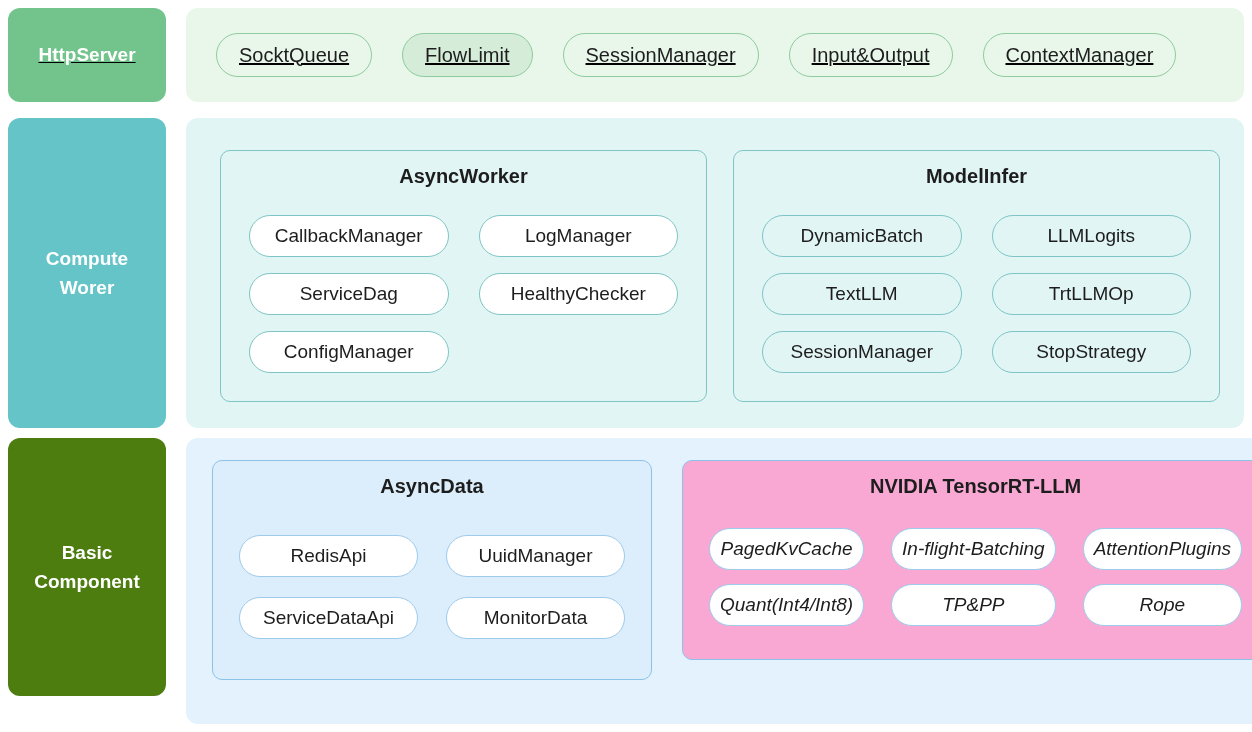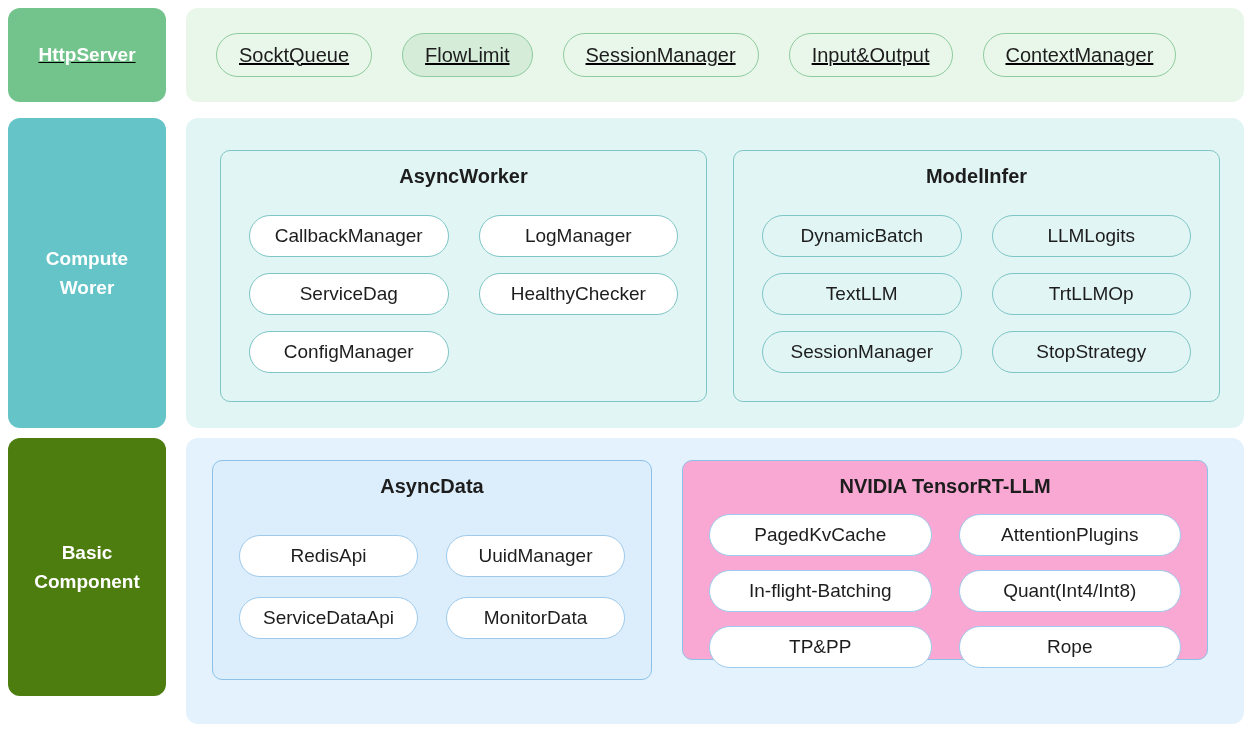--- a/index.html
+++ b/index.html
@@ -178,24 +178,25 @@
   }
   .grid-2x2 {
     display: grid;
     grid-template-columns: 1fr 1fr;
     gap: 20px 28px;
     align-content: center;
     flex: 1 1 auto;
   }
   .grid-3x2 {
     display: grid;
-    grid-template-columns: 1fr 1fr;
+    grid-template-columns: 1fr 1fr 1fr;
     gap: 14px 27px;
     align-content: center;
     flex: 1 1 auto;
+    font-style: italic;
   }
   .pill-white-blue { background: #ffffff; border: 1px solid #9ecbec; }
 </style>
 </head>
 <body>
 
 <div class="diagram">
 
   <div class="layer-row row-http">
 
@@ -263,22 +264,22 @@
           <div class="pill pill-white-blue">UuidManager</div>
           <div class="pill pill-white-blue">ServiceDataApi</div>
           <div class="pill pill-white-blue">MonitorData</div>
         </div>
       </div>
 
       <div class="card-blue card-trt">
         <div class="card-title">NVIDIA TensorRT-LLM</div>
         <div class="grid-3x2">
           <div class="pill pill-white-blue">PagedKvCache</div>
+          <div class="pill pill-white-blue">In-flight-Batching</div>
           <div class="pill pill-white-blue">AttentionPlugins</div>
-          <div class="pill pill-white-blue">In-flight-Batching</div>
           <div class="pill pill-white-blue">Quant(Int4/Int8)</div>
           <div class="pill pill-white-blue">TP&amp;PP</div>
           <div class="pill pill-white-blue">Rope</div>
         </div>
       </div>
 
     </div>
   </div>
 
 </div>

